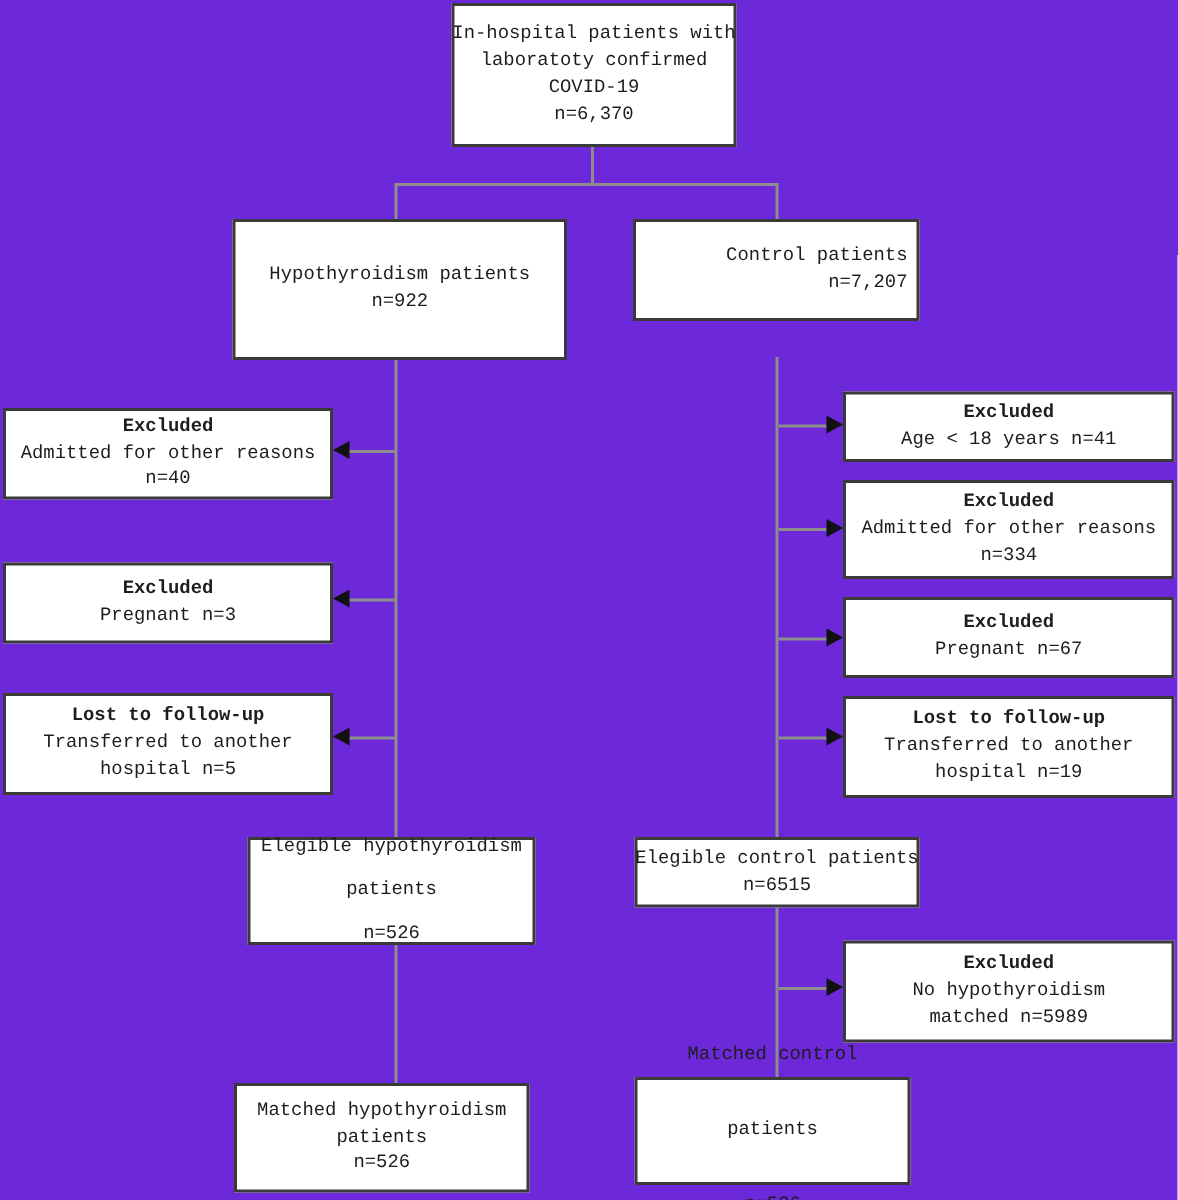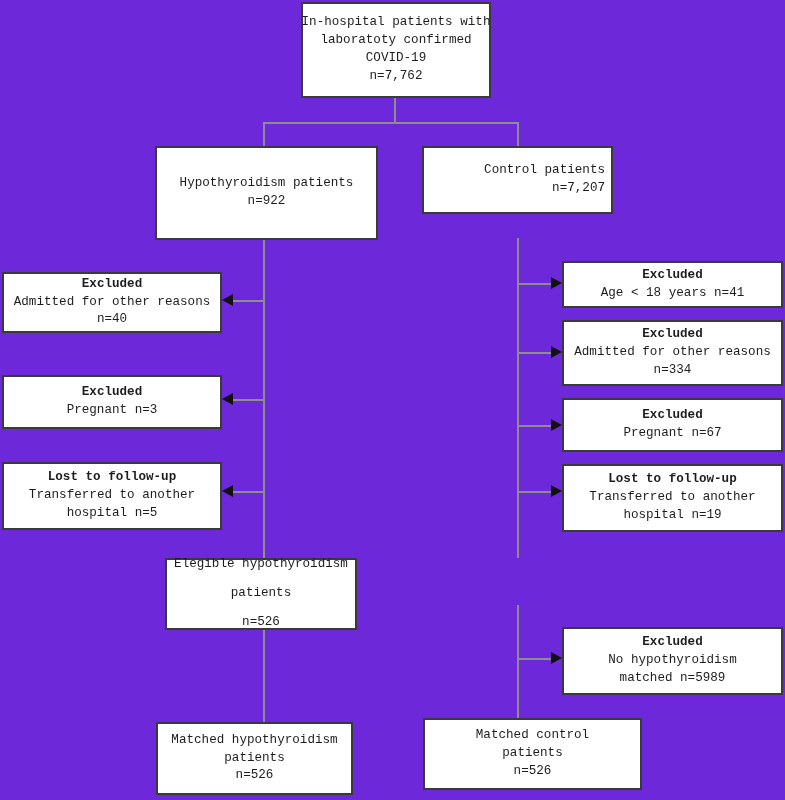--- a/index.html
+++ b/index.html
@@ -104,21 +104,21 @@
   <div class="hline" style="left:519px; top:491px; width:33px;"></div>
   <div class="arrowhead right" style="left:551px; top:485px;"></div>
 
   <div class="hline" style="left:519px; top:658px; width:33px;"></div>
   <div class="arrowhead right" style="left:551px; top:652px;"></div>
 
   <div class="box" style="left:301px; top:2px; width:190px; height:96px;">
     <span class="ln">In-hospital patients with</span>
     <span class="ln">laboratoty confirmed</span>
     <span class="ln">COVID-19</span>
-    <span class="ln">n=7,762</span>
+    <span class="ln">n=6,370</span>
   </div>
 
   <div class="box" style="left:155px; top:146px; width:223px; height:94px;">
     <span class="ln">Hypothyroidism patients</span>
     <span class="ln">n=922</span>
   </div>
 
   <div class="box" style="left:422px; top:146px; width:191px; height:68px;align-items:flex-end;">
     <span class="ln">Control patients</span>
     <span class="ln">n=7,207</span>
@@ -168,26 +168,30 @@
     <span class="ln">No hypothyroidism</span>
     <span class="ln">matched n=5989</span>
   </div>
 
   <div class="box" style="left:165px; top:558px; width:192px; height:72px;gap:11px;">
     <span class="ln">Elegible hypothyroidism</span>
     <span class="ln">patients</span>
     <span class="ln">n=526</span>
   </div>
 
+  <div class="box" style="left:423px; top:558px; width:190px; height:47px;">
+    <span class="ln">Elegible control patients</span>
+    <span class="ln">n=6515</span>
+  </div>
 
   <div class="box" style="left:156px; top:722px; width:197px; height:73px;">
     <span class="ln">Matched hypothyroidism</span>
     <span class="ln">patients</span>
     <span class="ln">n=526</span>
   </div>
 
-  <div class="box" style="left:423px; top:718px; width:219px; height:72px;">
+  <div class="box" style="left:423px; top:718px; width:184px; height:72px;gap:32px;">
     <span class="ln">Matched control</span>
     <span class="ln">patients</span>
     <span class="ln">n=526</span>
   </div>
 
 </div>
 
 </body></html>

